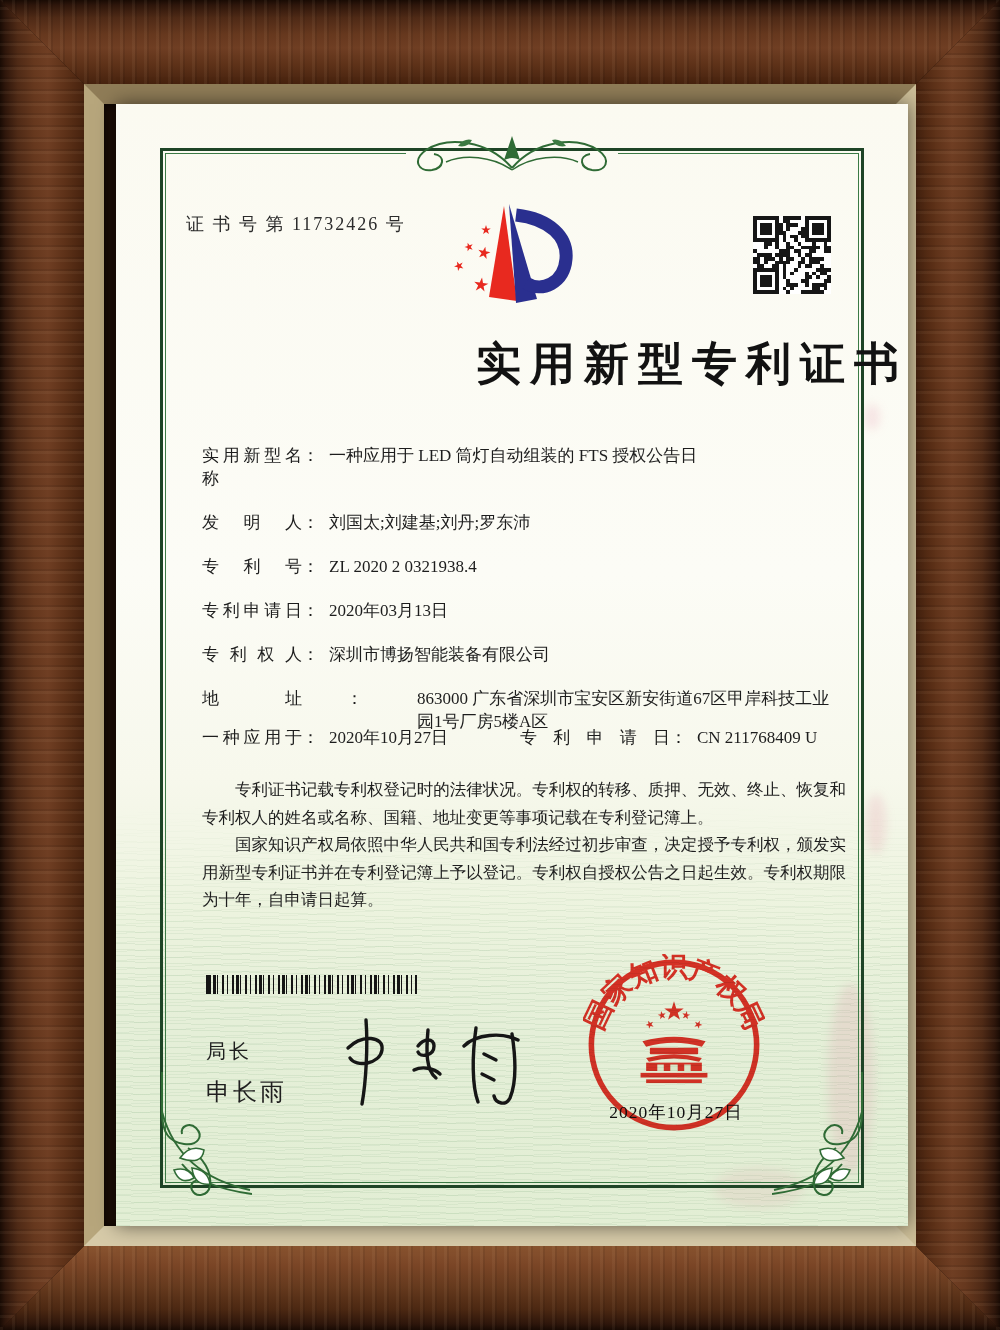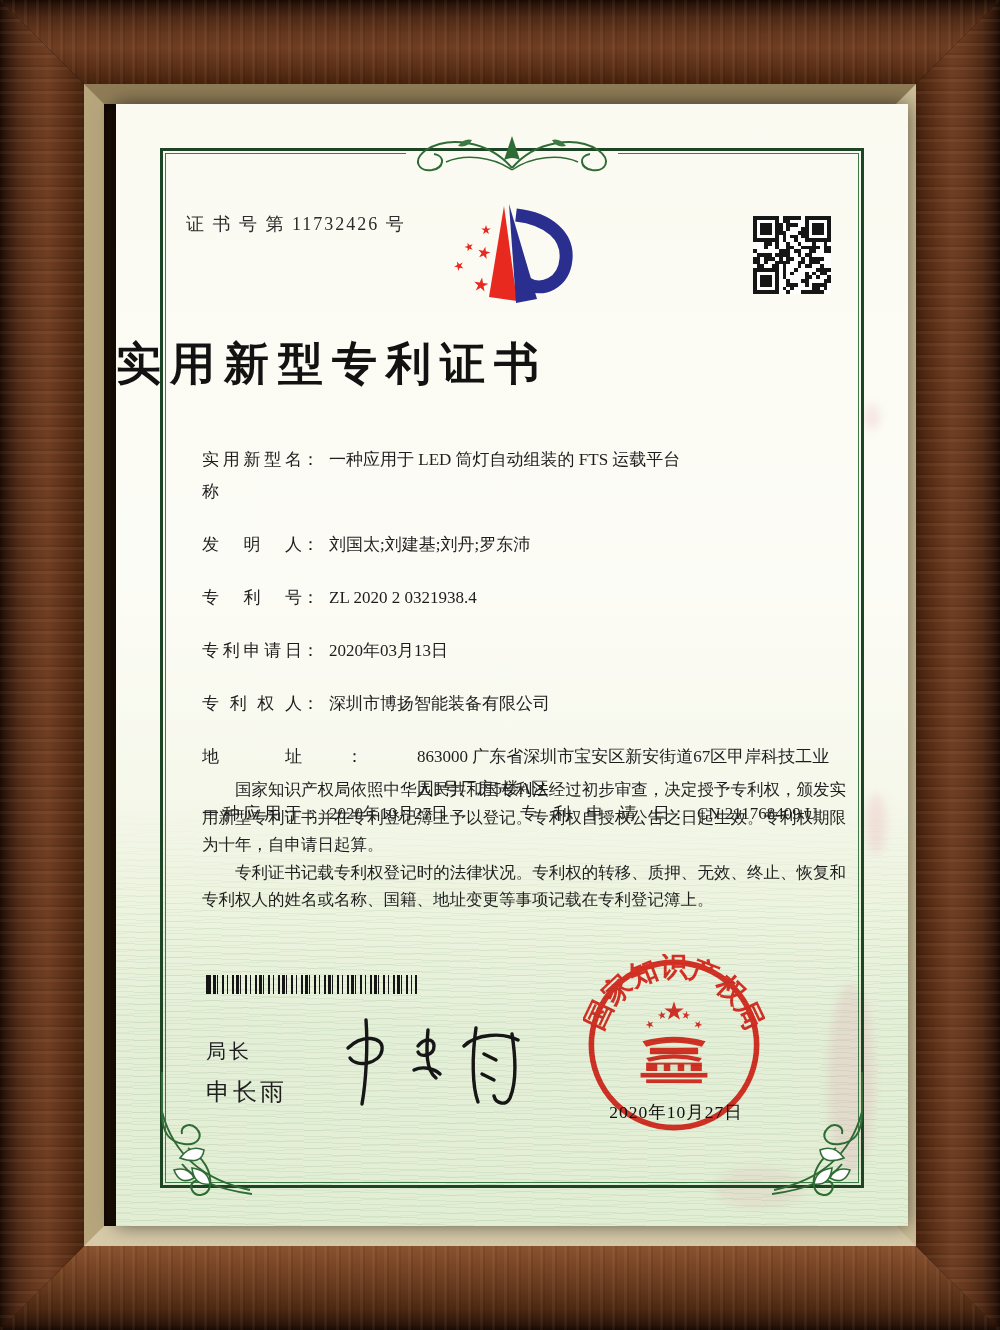--- a/index.html
+++ b/index.html
@@ -63,26 +63,26 @@
   .cert-no{position:absolute;left:70px;top:108px;font-size:18px;letter-spacing:2px;color:#2b2b2b;}
   .logo{position:absolute;left:336px;top:94px;width:126px;height:112px;}
   .qr{position:absolute;left:637px;top:112px;width:78px;height:78px;background:#fff;}
   .qr-modules{position:absolute;inset:0;display:grid;grid-template-columns:repeat(21,1fr);grid-auto-rows:1fr;}
   .qr-modules i{display:block;}
   .qr-modules i.on{background:#161616;}
   .finder{position:absolute;width:26px;height:26px;border:4px solid #161616;background:#fff;box-sizing:border-box;}
   .finder::after{content:"";position:absolute;left:3px;top:3px;width:12px;height:12px;background:#161616;}
   .finder.tl{left:0;top:0;} .finder.tr{right:0;top:0;} .finder.bl{left:0;bottom:0;}
 
-  .title{position:absolute;left:0;right:0;top:230px;text-align:left;
+  .title{position:absolute;left:0;right:0;top:230px;text-align:right;
     font-size:45px;font-weight:700;letter-spacing:9px;color:#121212;}
 
   
   .fields{position:absolute;left:86px;top:340px;width:644px;font-size:17px;color:#1d1d1d;}
-  .frow{display:flex;align-items:flex-start;line-height:32px;margin-bottom:21px;}
+  .frow{display:flex;align-items:flex-start;line-height:23px;margin-bottom:21px;}
   .flabel{display:inline-block;width:100px;text-align:justify;text-align-last:justify;flex:none;}
   .fcolon{flex:none;margin-right:10px;}
   .fvalue{flex:1;}
   .frow.addr{margin-bottom:-7px;gap:44px;}
   .frow.combo{display:flex;}
   .pairA{display:flex;width:318px;flex:none;}
   .pairB{display:flex;flex:1;}
   .pairB .flabel{width:150px;}
 
   .paras{position:absolute;left:86px;top:672px;width:644px;font-size:16.5px;line-height:27.5px;
@@ -627,21 +627,21 @@
       <div class="finder tr"></div>
       <div class="finder bl"></div>
     </div>
 
     <div class="title">实用新型专利证书</div>
 
     <div class="fields">
       <div class="frow">
         <span class="flabel">实用新型名称</span>
           <span class="fcolon">：</span>
-          <span class="fvalue">一种应用于 LED 筒灯自动组装的 FTS 运载平台</span>
+          <span class="fvalue">一种应用于 LED 筒灯自动组装的 FTS 授权公告日</span>
       </div>
       <div class="frow">
         <span class="flabel">发明人</span>
           <span class="fcolon">：</span>
           <span class="fvalue">刘国太;刘建基;刘丹;罗东沛</span>
       </div>
       <div class="frow">
         <span class="flabel">专利号</span>
           <span class="fcolon">：</span>
           <span class="fvalue">ZL 2020 2 0321938.4</span>
@@ -669,22 +669,22 @@
         </span>
         <span class="pairB">
           <span class="flabel">专利申请日</span>
             <span class="fcolon">：</span>
             <span class="fvalue">CN 211768409 U</span>
         </span>
       </div>
     </div>
 
     <div class="paras">
+      <p>专利证书记载专利权登记时的法律状况。专利权的转移、质押、无效、终止、恢复和专利权人的姓名或名称、国籍、地址变更等事项记载在专利登记簿上。</p>
       <p>国家知识产权局依照中华人民共和国专利法经过初步审查，决定授予专利权，颁发实用新型专利证书并在专利登记簿上予以登记。专利权自授权公告之日起生效。专利权期限为十年，自申请日起算。</p>
-      <p>专利证书记载专利权登记时的法律状况。专利权的转移、质押、无效、终止、恢复和专利权人的姓名或名称、国籍、地址变更等事项记载在专利登记簿上。</p>
     </div>
 
     <div class="barcode"></div>
     <div class="director-label">局长</div>
     <div class="director-name">申长雨</div>
 
     <svg class="signature" width="210" height="95" viewBox="0 0 210 95">
       <g fill="none" stroke="#161616" stroke-width="3.4" stroke-linecap="round" stroke-linejoin="round">
         <path d="M22 36 C 36 22 58 24 56 38 C 54 52 30 56 24 46"></path>
         <path d="M40 8 C 42 34 40 70 36 92"></path>

